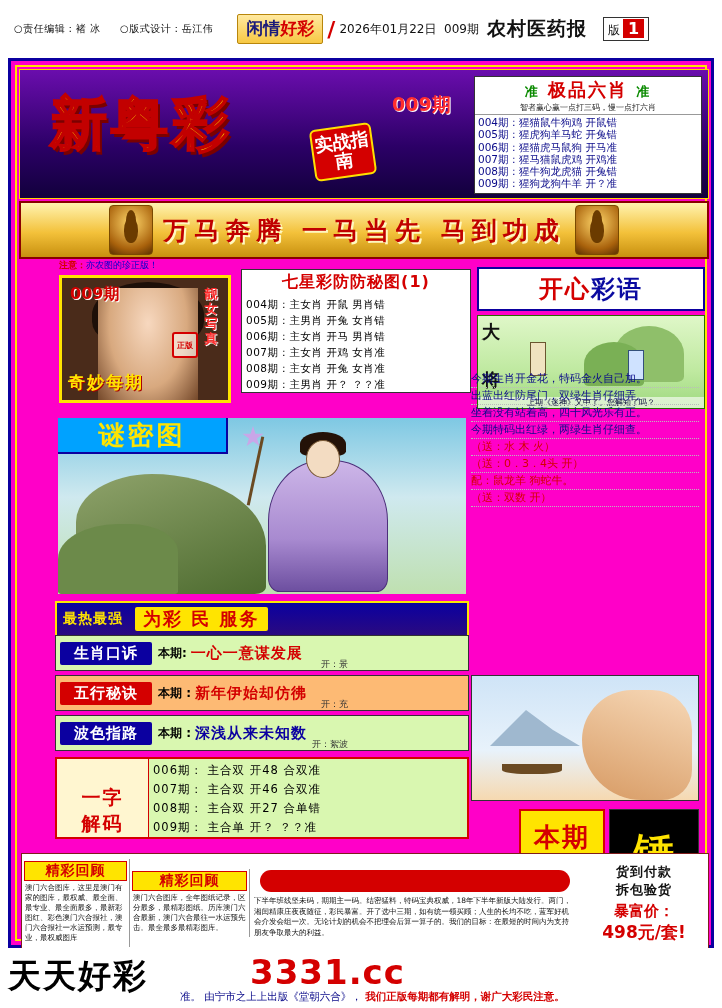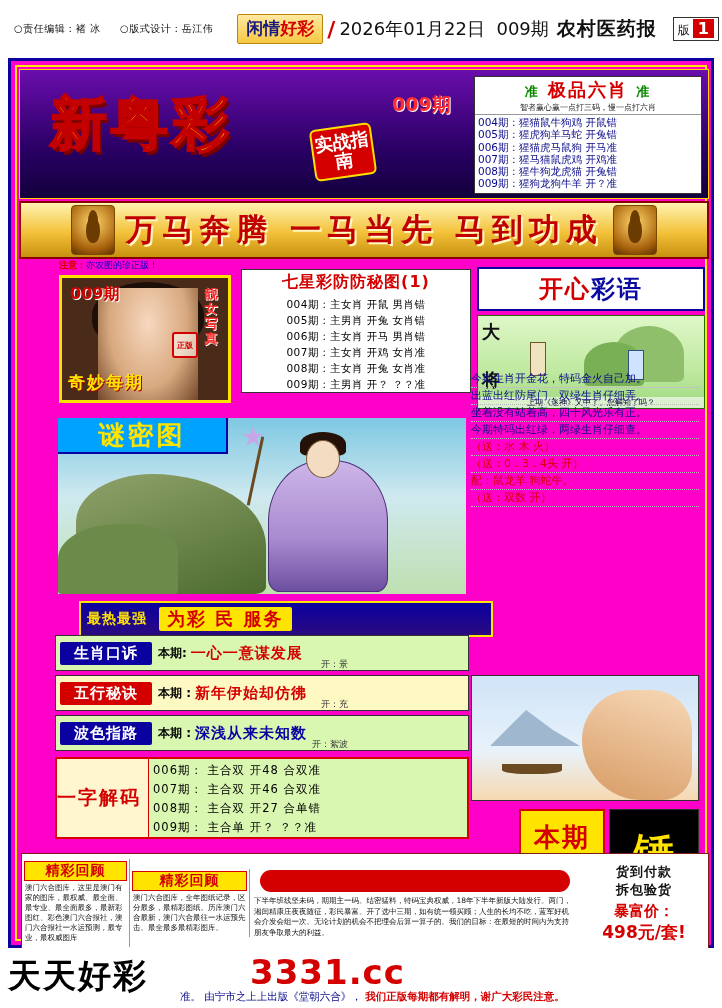--- a/index.html
+++ b/index.html
@@ -33,21 +33,21 @@
     margin-left: 8px;
     background: linear-gradient(#ffe9a0,#f7c843);
     border: 1px solid #b8860b;
     padding: 2px 8px 3px 8px;
     font-size: 17px; font-weight: bold;
     color: #1a1a7a;
     border-radius: 2px;
   }
   .mh-badge .red { color: #d40000; }
   .mh-slash { color: #d40000; font-size: 22px; font-weight: bold; margin: 0 4px; }
-  .mh-date { font-size: 18px; color: #111; }
+  .mh-date { font-size: 12px; color: #111; }
   .mh-paper { font-size: 19px; font-weight: bold; color: #111; margin-left: 8px; letter-spacing: 1px; }
   .mh-ban {
     margin-left: 16px; font-size: 12px; color: #111; border: 1px solid #333;
     padding: 1px 4px;
   }
   .mh-num {
     display: inline-block; background: #d40000; color: #fff; font-weight: bold;
     font-size: 16px; padding: 0 5px; margin-left: 3px;
   }
 
@@ -118,21 +118,21 @@
   }
 
   
   .slogan {
     position: absolute; top: 134px; left: 2px; width: 690px; height: 58px;
     background: linear-gradient(180deg,#fff3b0,#f3c13a 55%,#c8900f);
     border: 2px solid #8a0000;
     display: flex; align-items: center; justify-content: center;
   }
   .slogan-text {
-    font-size: 31px; font-weight: bold; color: #c00000;
+    font-size: 25px; font-weight: bold; color: #c00000;
     letter-spacing: 6px;
     text-shadow: 2px 2px 0 #fff8c0;
   }
   .buddha {
     width: 44px; height: 50px; border-radius: 4px;
     background: radial-gradient(circle at 50% 35%, #ffd76a, #a9620c 70%, #5c3000);
     border: 1px solid #7a4a00;
     position: relative;
   }
   .buddha::after {
@@ -199,21 +199,20 @@
     border: 1px solid #333;
   }
   .centerbox h3 {
     margin: 0; text-align: center; font-size: 16px; color: #d40000;
     padding: 2px 0 1px 0; font-weight: bold; letter-spacing: 1px;
   }
   .centerbox .rows { padding: 2px 4px; }
   .centerbox .rows div {
     font-size: 10.5px; color: #000; line-height: 16px; white-space: nowrap;
     letter-spacing: 0.5px;
-    text-align: center;
   }
 
   .kxcy {
     position: absolute; right: 4px; top: 4px; width: 228px; height: 44px;
     background: #fff; border: 2px solid #0b00a0;
     display: flex; align-items: center; justify-content: center;
   }
   .kxcy span { font-size: 24px; font-weight: bold; letter-spacing: 2px; }
   .kxcy .a { color: #d40000; }
   .kxcy .b { color: #0a0aa0; }
@@ -300,40 +299,40 @@
   .wand-star {
     position: absolute; left: 184px; top: 8px; width: 22px; height: 22px;
     background: #c9a6e8; clip-path: polygon(50% 0,61% 35%,98% 35%,68% 57%,79% 91%,50% 70%,21% 91%,32% 57%,2% 35%,39% 35%);
   }
 
   
   .servicebar {
     position: absolute; top: 534px; left: 38px; width: 414px; height: 36px;
     background: linear-gradient(180deg,#0b00a0,#2a0a80);
     border: 2px solid #ffe400;
-    display: flex; align-items: center; margin-left: 24px;
+    display: flex; align-items: center;
   }
   .sb-a {
     color: #ffe400; font-size: 14px; font-weight: bold; margin-left: 6px;
     letter-spacing: 1px;
   }
   .sb-b {
     margin-left: 12px; color: #d40000; background: #ffe400;
     font-size: 18px; font-weight: bold; padding: 0 8px; letter-spacing: 2px;
     border-radius: 2px;
   }
 
   
   .rulebox {
     position: absolute; left: 38px; width: 414px; height: 36px;
     border: 1px solid #333; background: #fff;
     display: flex; align-items: center;
   }
   .rule1 { top: 568px; background: #d9f7b0; }
-  .rule2 { top: 608px; background: #fef9c3; }
+  .rule2 { top: 608px; background: #fdba74; }
   .rule3 { top: 648px; background: #d9f7b0; }
   .rule-tag {
     width: 92px; margin-left: 4px;
     font-size: 15px; font-weight: bold; color: #fff;
     background: #0b00a0; text-align: center; letter-spacing: 1px;
     border-radius: 2px; padding: 2px 2px;
   }
   .rule2 .rule-tag { background: #d40000; }
   .rule-period { font-size: 12px; color: #000; margin-left: 6px; font-weight: bold; }
   .rule-val {
@@ -346,21 +345,21 @@
   }
 
   
   .onewordbox {
     position: absolute; left: 38px; top: 690px; width: 414px; height: 82px;
     border: 2px solid #d40000; background: #fff;
     display: flex;
   }
   .owb-left {
     width: 92px; border-right: 1px solid #d40000;
-    display: flex; flex-direction: row; align-items: center; justify-content: flex-start;
+    display: flex; flex-direction: column; align-items: center; justify-content: flex-end;
     background: #fff6d0;
   }
   .owb-left div { font-size: 19px; font-weight: bold; color: #d40000; letter-spacing: 2px; }
   .owb-right { flex: 1; background: #d9f7b0; padding: 2px 4px; }
   .owb-right div {
     font-size: 11.5px; color: #000; line-height: 19px; letter-spacing: 1px;
   }
   .rp-text-block {
     position: absolute; right: 6px; top: 304px; width: 228px; height: 160px;
   }

